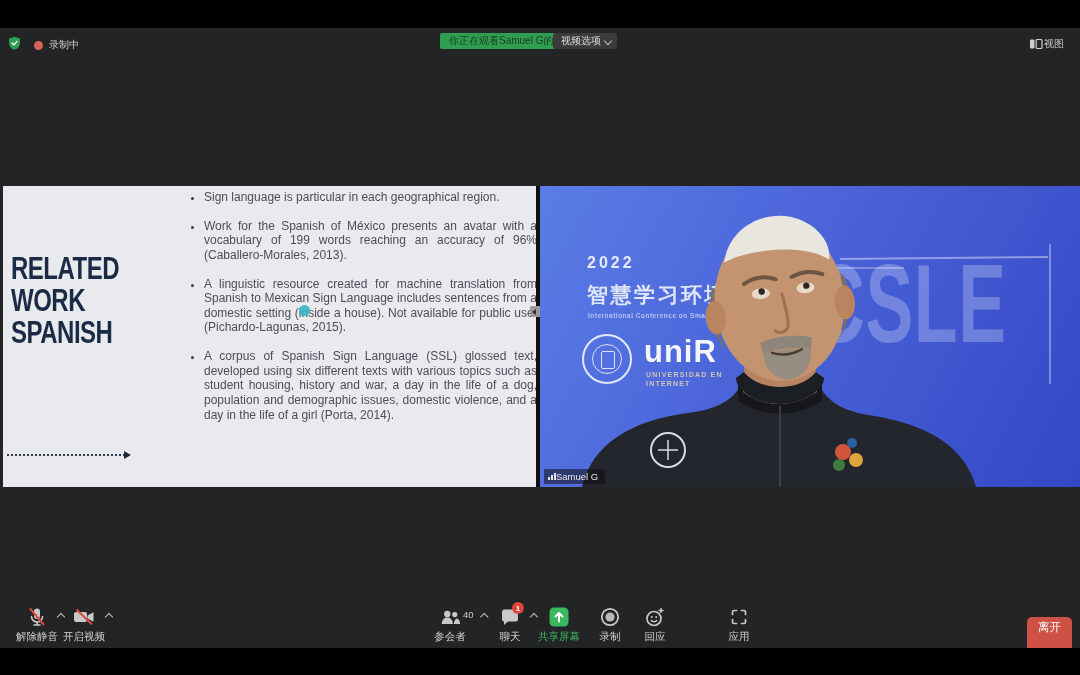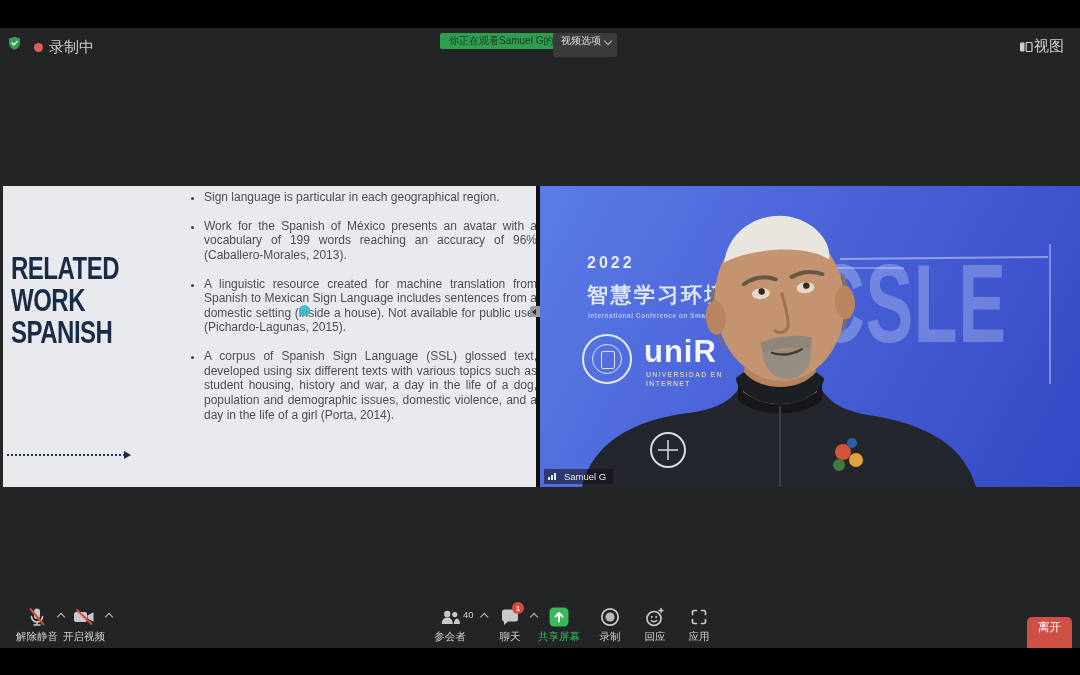--- a/index.html
+++ b/index.html
@@ -8,31 +8,31 @@
     background:#000;
     font-family:"Liberation Sans","DejaVu Sans",sans-serif;
     -webkit-font-smoothing:antialiased;
   }
   .stage{position:absolute;left:0;top:28px;right:0;bottom:27px;background:#232426;}
   .letterbox{position:absolute;left:0;right:0;background:#000;}
   .letterbox.top{top:0;height:28px;}
   .letterbox.bottom{bottom:0;height:27px;}
 
   
-  .topbar-item{position:absolute;display:flex;align-items:center;color:#cfcfcf;font-size:15px;}
+  .topbar-item{position:absolute;display:flex;align-items:center;color:#cfcfcf;font-size:10px;}
   .shield-wrap{left:8px;top:36px;}
   .rec-wrap{left:34px;top:38px;gap:6px;}
   .rec-dot{width:9px;height:9px;border-radius:50%;background:#d8625a;}
   .banner{
     position:absolute;left:440px;top:33px;height:16px;line-height:16px;
     background:var(--banner-green,#2f9e50);color:#1d3b24;font-size:10px;
     padding:0 9px;border-radius:2px;white-space:nowrap;
   }
   .vid-options{
-    position:absolute;left:553px;top:33px;height:24px;line-height:16px;
+    position:absolute;left:553px;top:33px;height:16px;line-height:16px;
     background:#3b3b3b;color:#dedede;font-size:10px;padding:0 16px 0 8px;
     border-radius:2px;white-space:nowrap;
   }
   .chev{position:absolute;width:5px;height:5px;border-left:1.4px solid #bfbfbf;border-bottom:1.4px solid #bfbfbf;}
   .chev.down{transform:rotate(-45deg);}
   .chev.up{transform:rotate(135deg);}
   .vid-options .chev{right:6px;top:5px;}
   .view-wrap{right:16px;top:37px;gap:1px;}
 
   
@@ -89,21 +89,21 @@
   .bd-vline{position:absolute;left:509px;top:58px;width:2px;height:140px;background:rgba(255,255,255,.35);}
   .bd-glare1{position:absolute;left:300px;top:71px;width:208px;height:2px;background:rgba(255,255,255,.42);transform:rotate(-.6deg);}
   .bd-glare2{position:absolute;left:248px;top:81px;width:116px;height:1.5px;background:rgba(255,255,255,.3);}
   .seal{position:absolute;left:42px;top:148px;width:50px;height:50px;border:2px solid rgba(255,255,255,.85);border-radius:50%;box-sizing:border-box;}
   .seal::before{content:"";position:absolute;left:8px;top:8px;right:8px;bottom:8px;border:1.5px solid rgba(255,255,255,.8);border-radius:50%;}
   .seal::after{content:"";position:absolute;left:17px;top:15px;width:12px;height:16px;border:1.5px solid rgba(255,255,255,.8);border-radius:2px;}
   .unir{position:absolute;left:104px;top:148px;font-size:31px;font-weight:800;color:#f4f6fb;letter-spacing:1px;}
   .unir-sub{position:absolute;left:106px;top:185px;font-size:7px;font-weight:700;color:#cfc5b2;letter-spacing:1.2px;width:80px;line-height:1.25;}
   .presenter{position:absolute;left:0;top:0;}
   .nametag{
-    position:absolute;left:4px;bottom:3px;display:flex;align-items:center;gap:8px;
+    position:absolute;left:4px;bottom:3px;display:flex;align-items:center;gap:0;
     background:rgba(15,15,20,.55);color:#e8e8e8;font-size:9.5px;padding:2px 7px 2px 4px;border-radius:1px;
   }
   .sigbars{display:flex;align-items:flex-end;gap:1px;}
   .sigbars i{display:block;width:2px;background:#e8e8e8;}
   .sigbars i:nth-child(1){height:3px;}
   .sigbars i:nth-child(2){height:5px;}
   .sigbars i:nth-child(3){height:7px;}
 
   
   .toolbar{position:absolute;left:0;top:606px;right:0;height:42px;}
@@ -315,21 +315,21 @@
         <circle cx="10" cy="12.5" r="7" fill="none" stroke="#c9c9c9" stroke-width="1.7"></circle>
         <circle cx="7.8" cy="11" r="1" fill="#c9c9c9"></circle>
         <circle cx="12.2" cy="11" r="1" fill="#c9c9c9"></circle>
         <path d="M7.3 14.5 a3.6 3.6 0 0 0 5.4 0" stroke="#c9c9c9" stroke-width="1.5" fill="none" stroke-linecap="round"></path>
         <path d="M17 2.5 v4 M15 4.5 h4" stroke="#c9c9c9" stroke-width="1.5" stroke-linecap="round"></path>
       </svg>
     </span>
     <span class="lbl">回应</span>
   </div>
 
-  <div class="tool-btn" style="left:699px;">
+  <div class="tool-btn" style="left:739px;">
     <span class="ic">
       <svg width="22" height="22" viewBox="0 0 22 22">
         <path d="M4.5 8.5 V6 A1.5 1.5 0 0 1 6 4.5 H8.5 M13.5 4.5 H16 A1.5 1.5 0 0 1 17.5 6 V8.5 M17.5 13.5 V16 A1.5 1.5 0 0 1 16 17.5 H13.5 M8.5 17.5 H6 A1.5 1.5 0 0 1 4.5 16 V13.5" stroke="#c9c9c9" stroke-width="1.7" fill="none" stroke-linecap="round"></path>
       </svg>
     </span>
     <span class="lbl">应用</span>
   </div>
 
   <div class="leave-btn">离开</div>
 </div>

